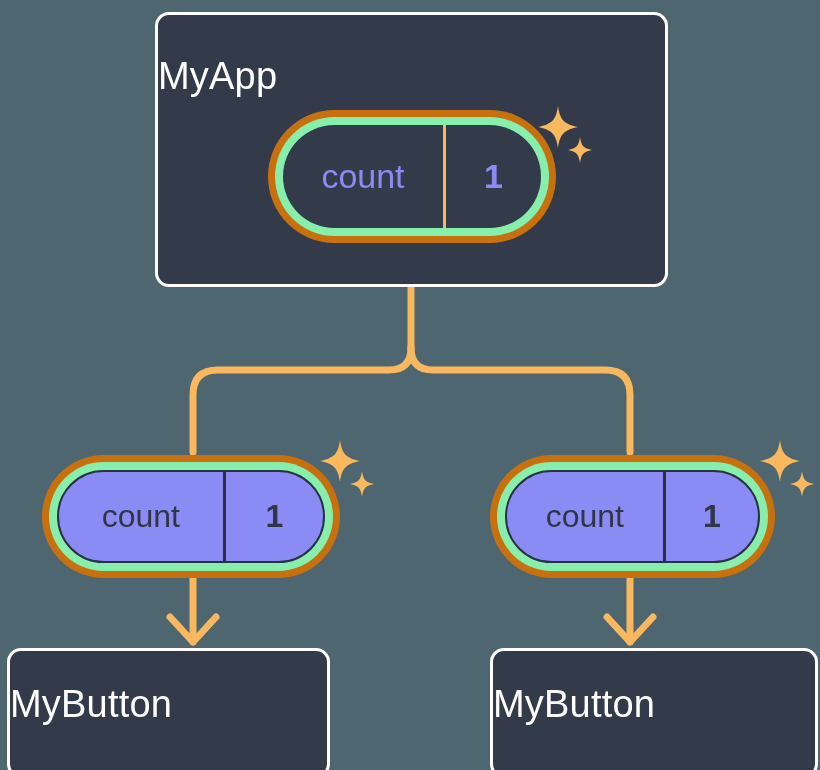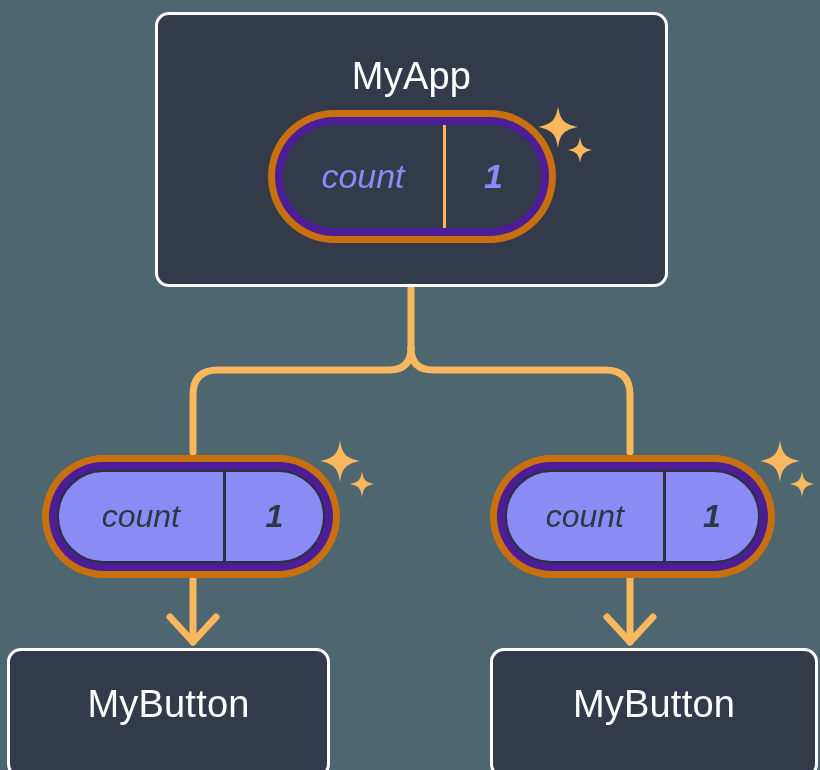--- a/index.html
+++ b/index.html
@@ -37,21 +37,20 @@
     box-sizing: border-box;
     background: #333b4b;
     border: 3px solid #ffffff;
     border-radius: 14px;
     z-index: 2;
   }
   .card-title {
     position: absolute;
     left: 0;
     right: 0;
-    text-align: center;
     color: #ffffff;
     font-weight: 400;
     letter-spacing: 0.2px;
     white-space: nowrap;
   }
 
   #card-myapp {
     left: 155px;
     top: 12px;
     width: 513px;
@@ -86,24 +85,23 @@
     box-sizing: border-box;
     z-index: 3;
     background: #c8700e;            
     border-radius: 999px;
     padding: 7px;
   }
   .pill-mid {
     box-sizing: border-box;
     width: 100%;
     height: 100%;
-    background: #4c1d95;            
+    background: #86efac;            
     border-radius: 999px;
     padding: 8px;
-    font-style: italic;
   }
   .pill-inner {
     box-sizing: border-box;
     width: 100%;
     height: 100%;
     border-radius: 999px;
     display: flex;
     align-items: stretch;
     overflow: hidden;
   }

